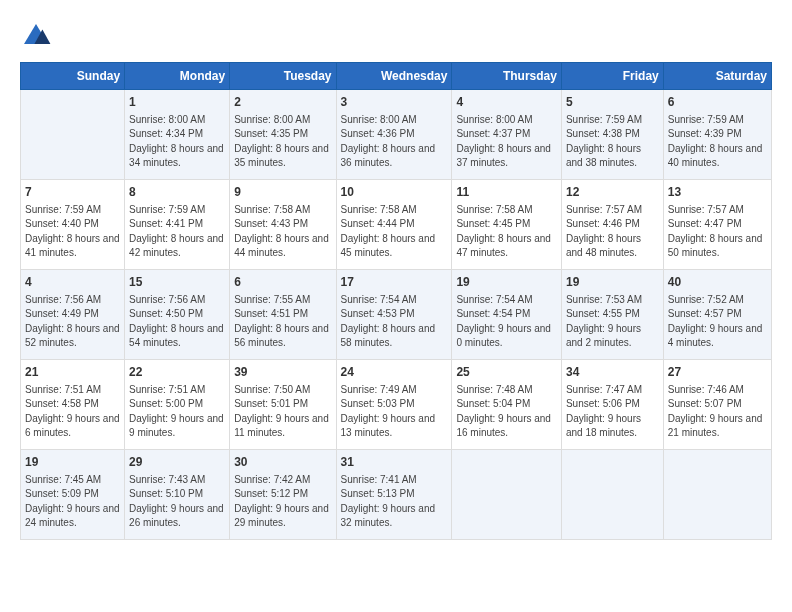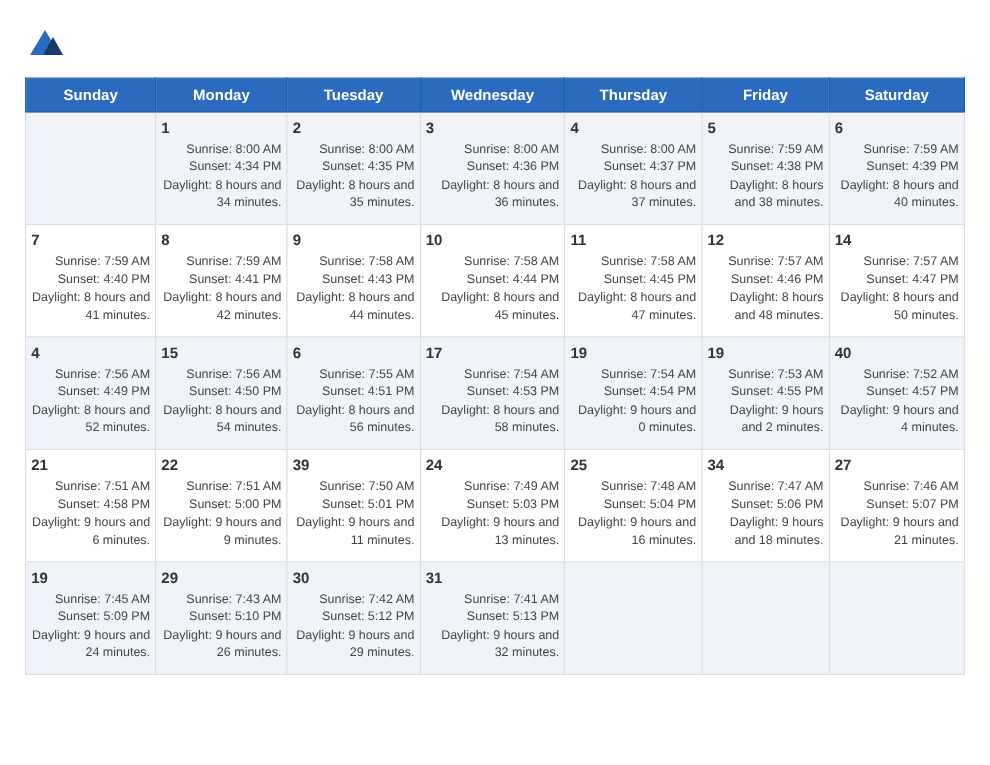--- a/index.html
+++ b/index.html
@@ -51,21 +51,21 @@
       width: 100%;
       border-collapse: collapse;
       font-size: 11px;
     }
     thead tr {
       background-color: #2a6bbf;
       color: #fff;
     }
     thead th {
       padding: 6px 4px;
-      text-align: center;
+      text-align: right;
       font-size: 12px;
       font-weight: bold;
       border: 1px solid #1a5fa8;
     }
     tbody tr {
       vertical-align: top;
     }
     tbody tr:nth-child(odd) {
       background-color: #f0f4fa;
     }
@@ -84,21 +84,20 @@
     }
     .day-number {
       font-weight: bold;
       font-size: 12px;
       margin-bottom: 2px;
     }
     .day-info {
       font-size: 10px;
       color: #444;
       line-height: 1.45;
-      text-align: right;
     }
   </style>
 </head>
 <body>
 
 <div class="header-area">
   <div class="logo">
     <svg class="logo-icon" viewBox="0 0 40 40">
       <polygon points="20,5 35,30 5,30" fill="#2a6bbf"></polygon>
       <polygon points="28,12 38,30 18,30" fill="#1a3a6b"></polygon>
@@ -173,21 +172,21 @@
         </td>
         <td>
           <div class="day-number">11</div>
           <div class="day-info">Sunrise: 7:58 AM<br>Sunset: 4:45 PM<br>Daylight: 8 hours and 47 minutes.</div>
         </td>
         <td>
           <div class="day-number">12</div>
           <div class="day-info">Sunrise: 7:57 AM<br>Sunset: 4:46 PM<br>Daylight: 8 hours and 48 minutes.</div>
         </td>
         <td>
-          <div class="day-number">14</div>
+          <div class="day-number">13</div>
           <div class="day-info">Sunrise: 7:57 AM<br>Sunset: 4:47 PM<br>Daylight: 8 hours and 50 minutes.</div>
         </td>
       </tr>
       <tr>
         <td>
           <div class="day-number">4</div>
           <div class="day-info">Sunrise: 7:56 AM<br>Sunset: 4:49 PM<br>Daylight: 8 hours and 52 minutes.</div>
         </td>
         <td>
           <div class="day-number">15</div>

